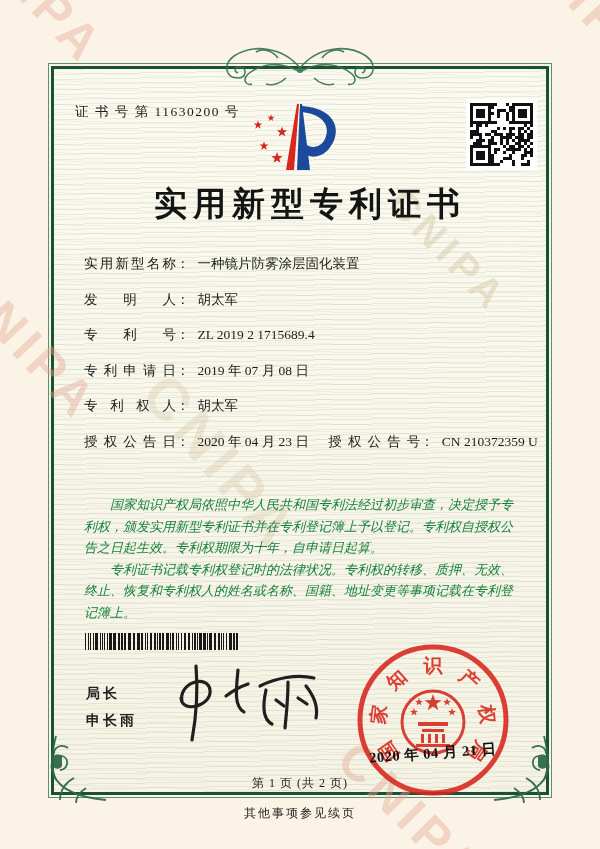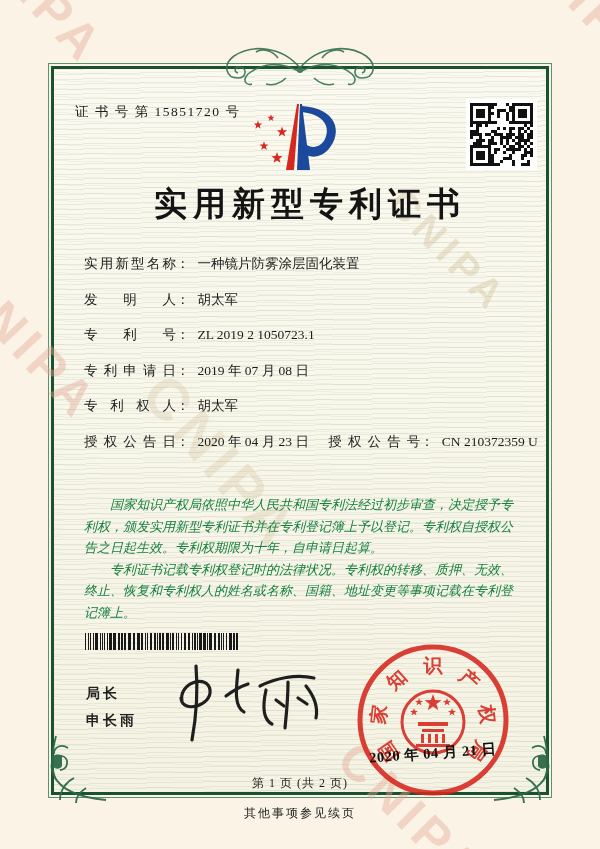--- a/index.html
+++ b/index.html
@@ -103,21 +103,21 @@
     <g transform="translate(72,0) scale(-1,1)" fill="none" stroke="#2d6a47" stroke-width="1.8" opacity="0.95">
       <path d="M6,80 C28,78 50,72 58,56 C64,44 58,34 50,36 C42,38 44,50 52,50"></path>
       <path d="M56,16 C60,32 62,46 56,60"></path>
       <path d="M38,58 C46,62 52,70 52,80"></path>
       <path d="M26,68 C32,72 36,77 36,83"></path>
       <path d="M44,28 C50,24 58,26 58,34"></path>
       <path d="M50,36 C56,32 62,36 60,44 C58,50 52,50 50,46 Z" fill="#2d6a47" stroke="none"></path>
     </g>
   </svg>
 
-  <div id="cert-no" class="abs">证 书 号 第 15851720 号</div>
+  <div id="cert-no" class="abs">证 书 号 第 11630200 号</div>
 
   <svg id="logo" class="abs" style="left:250px;top:98px;" width="100" height="78" viewBox="0 0 100 78">
     <defs>
       <symbol id="st" viewBox="-10 -10 20 20">
         <polygon points="0,-10 2.35,-3.24 9.51,-3.09 3.8,1.24 5.88,8.09 0,4 -5.88,8.09 -3.8,1.24 -9.51,-3.09 -2.35,-3.24" fill="#d6281e"></polygon>
       </symbol>
     </defs>
 
     <polygon points="47,6 49,6 44,72 36,72" fill="#d6281e"></polygon>
     <polygon points="50,6 52,6 60,72 47,72" fill="#1b4a9c"></polygon>
@@ -372,21 +372,21 @@
   <div id="title" class="abs">实用新型专利证书</div>
 
   <div id="fields" class="abs">
     <div class="frow">
       <span class="flabel">实用新型名称</span><span>：</span><span class="fvalue">一种镜片防雾涂层固化装置</span>
     </div>
     <div class="frow">
       <span class="flabel">发明人</span><span>：</span><span class="fvalue">胡太军</span>
     </div>
     <div class="frow">
-      <span class="flabel">专利号</span><span>：</span><span class="fvalue">ZL 2019 2 1050723.1</span>
+      <span class="flabel">专利号</span><span>：</span><span class="fvalue">ZL 2019 2 1715689.4</span>
     </div>
     <div class="frow">
       <span class="flabel">专利申请日</span><span>：</span><span class="fvalue">2019 年 07 月 08 日</span>
     </div>
     <div class="frow">
       <span class="flabel">专利权人</span><span>：</span><span class="fvalue">胡太军</span>
     </div>
     <div class="frow">
       <span><span class="flabel">授权公告日</span><span>：</span><span class="fvalue">2020 年 04 月 23 日</span></span>
       <span class="fcol2"><span class="flabel">授权公告号</span><span>：</span><span class="fvalue">CN 210372359 U</span></span>

